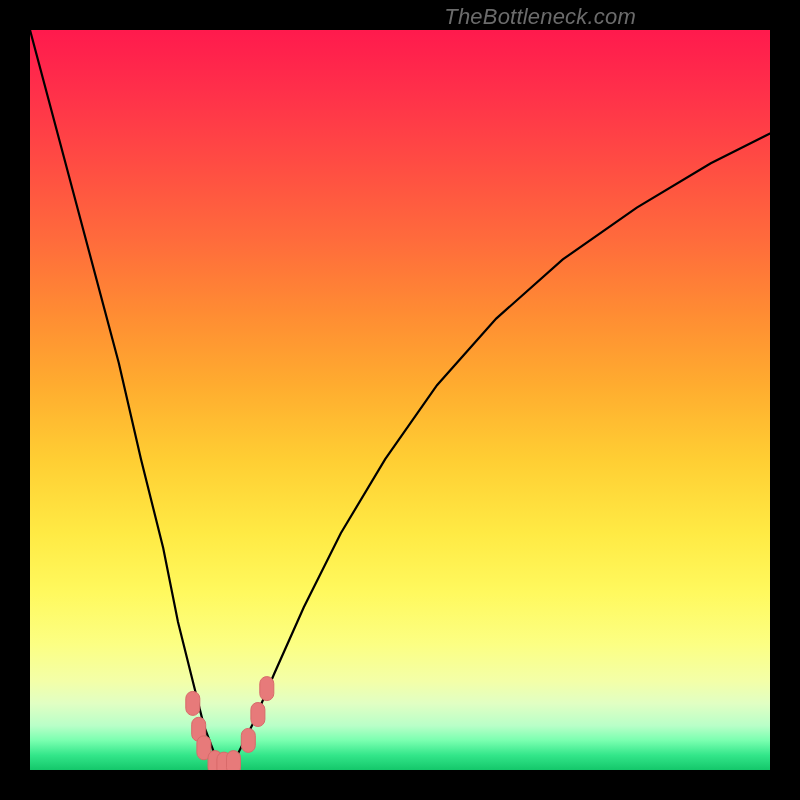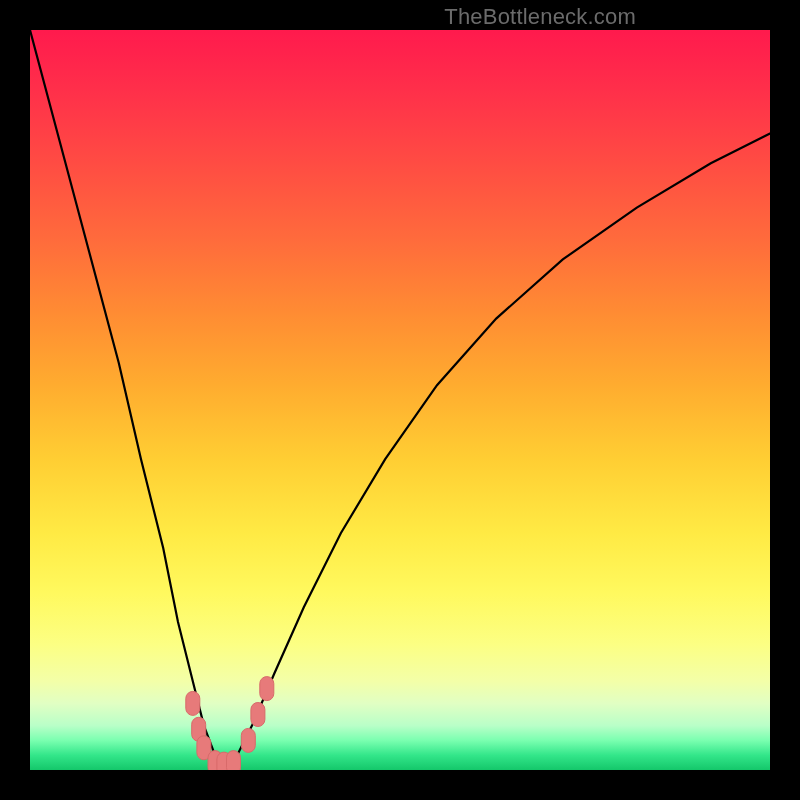--- a/index.html
+++ b/index.html
@@ -8,20 +8,21 @@
     width: 800px;
     height: 800px;
     background: #000;
     font-family: Arial, Helvetica, sans-serif;
   }
   .frame {
     position: relative;
     width: 648px;
     height: 800px;
     background: #000;
+    font-style: italic;
   }
   .plot {
     position: absolute;
     left: 30px;
     top: 30px;
     width: 740px;
     height: 740px;
     overflow: hidden;
   }
   .gradient {

